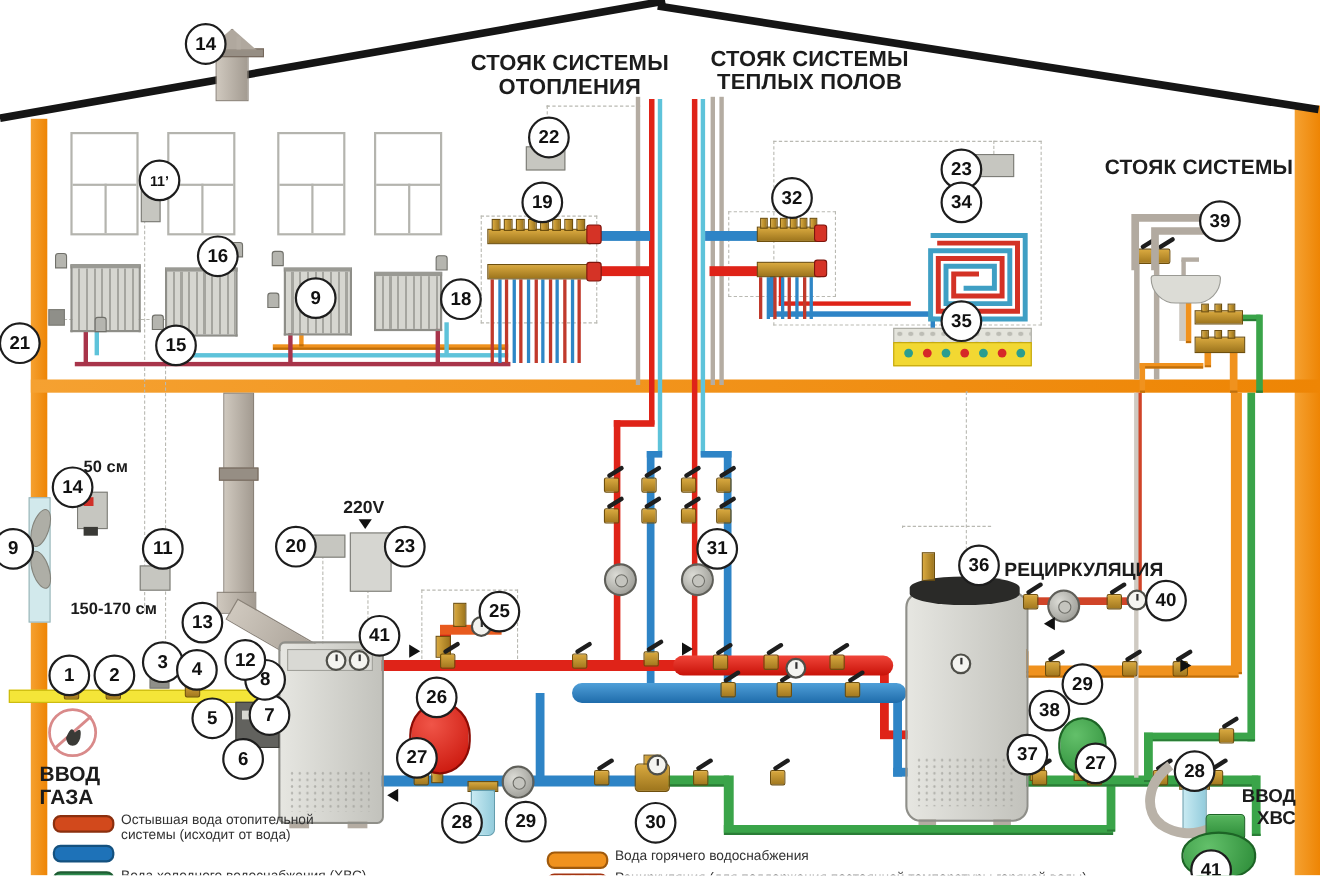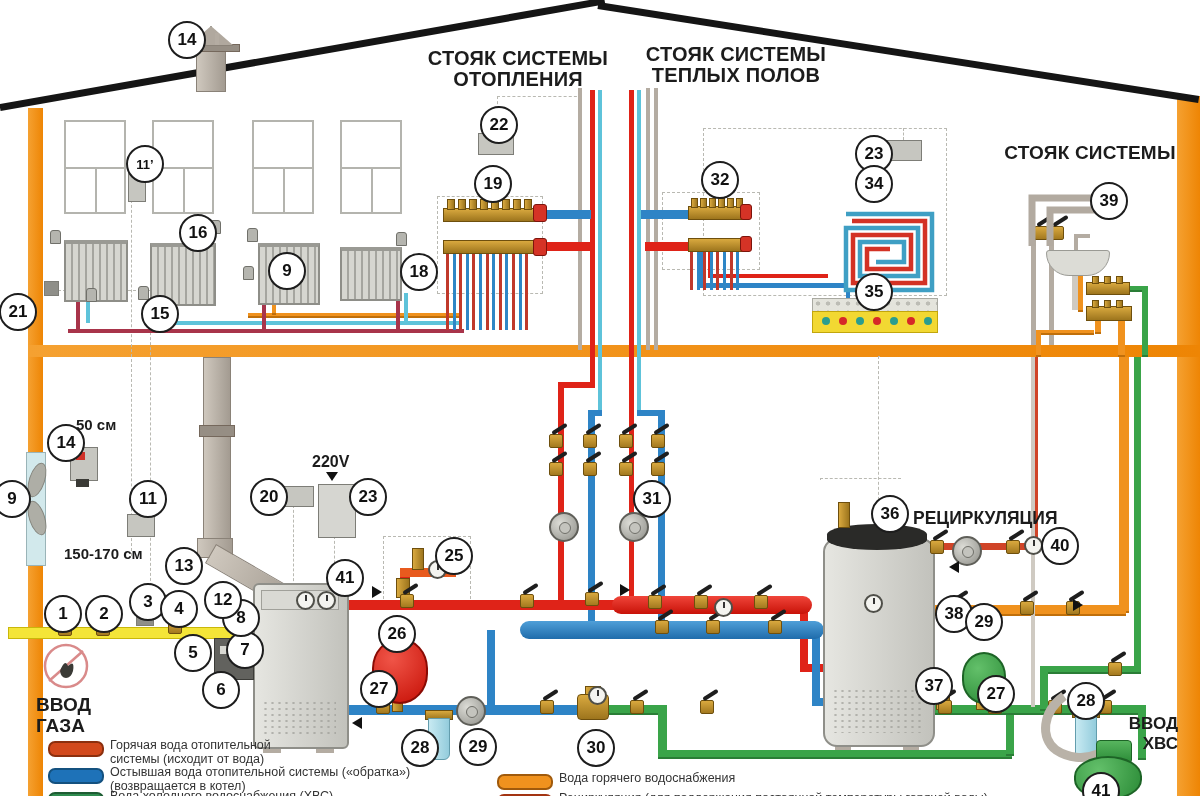--- a/index.html
+++ b/index.html
@@ -529,37 +529,33 @@
     <div class="callout" style="left: 401px; top: 729px;">28</div>
     <div class="callout" style="left: 459px; top: 728px;">29</div>
     <div class="callout" style="left: 577px; top: 729px;">30</div>
     <div class="callout" style="left: 633px; top: 480px;">31</div>
     <div class="callout" style="left: 701px; top: 161px;">32</div>
     <div class="callout" style="left: 855px; top: 135px;">23</div>
     <div class="callout" style="left: 855px; top: 165px;">34</div>
     <div class="callout" style="left: 855px; top: 273px;">35</div>
     <div class="callout" style="left: 871px; top: 495px;">36</div>
     <div class="callout" style="left: 915px; top: 667px;">37</div>
-    <div class="callout" style="left: 935px; top: 595px;">38</div>
+    <div class="callout" style="left: 935px; top: 627px;">38</div>
     <div class="callout" style="left: 1090px; top: 182px;">39</div>
     <div class="callout" style="left: 1041px; top: 527px;">40</div>
     <div class="callout" style="left: 977px; top: 675px;">27</div>
     <div class="callout" style="left: 1067px; top: 682px;">28</div>
     <div class="callout" style="left: 965px; top: 603px;">29</div>
     <div class="callout" style="left: 1082px; top: 772px;">41</div>
     <div class="legend-swatch" style="left: 48px; top: 741px; width: 52px; height: 12px; border: 2px solid rgb(139, 47, 14); background: rgb(210, 73, 28);"></div>
     <div class="legend-text" style="left: 110px; top: 738px;">
-      <div>Горячая вода отопительной</div>
+      <div>Остывшая вода отопительной</div>
       <div>системы (исходит от вода)</div>
     </div>
     <div class="legend-swatch" style="left: 48px; top: 768px; width: 52px; height: 12px; border: 2px solid rgb(20, 81, 127); background: rgb(30, 114, 184);"></div>
-    <div class="legend-text" style="left: 110px; top: 765px;">
-      <div>Остывшая вода отопительной системы («обратка»)</div>
-      <div>(возвращается в котел)</div>
-    </div>
     <div class="legend-swatch" style="left: 48px; top: 792px; width: 52px; height: 12px; border: 2px solid rgb(30, 92, 51); background: rgb(47, 140, 79);"></div>
     <div class="legend-text" style="left: 110px; top: 789px;">
       <div>Вода холодного водоснабжения (ХВС)</div>
     </div>
     <div class="legend-swatch" style="left: 497px; top: 774px; width: 52px; height: 12px; border: 2px solid rgb(160, 90, 12); background: rgb(240, 146, 30);"></div>
     <div class="legend-text" style="left: 559px; top: 771px;">
       <div>Вода горячего водоснабжения</div>
     </div>
     <div class="legend-swatch" style="left: 497px; top: 794px; width: 52px; height: 12px; border: 2px solid rgb(163, 52, 18); background: repeating-linear-gradient(90deg, rgb(240, 146, 30) 0px, rgb(240, 146, 30) 8px, rgb(255, 255, 255) 8px, rgb(255, 255, 255) 12px);"></div>
     <div class="legend-text" style="left: 559px; top: 791px;">

